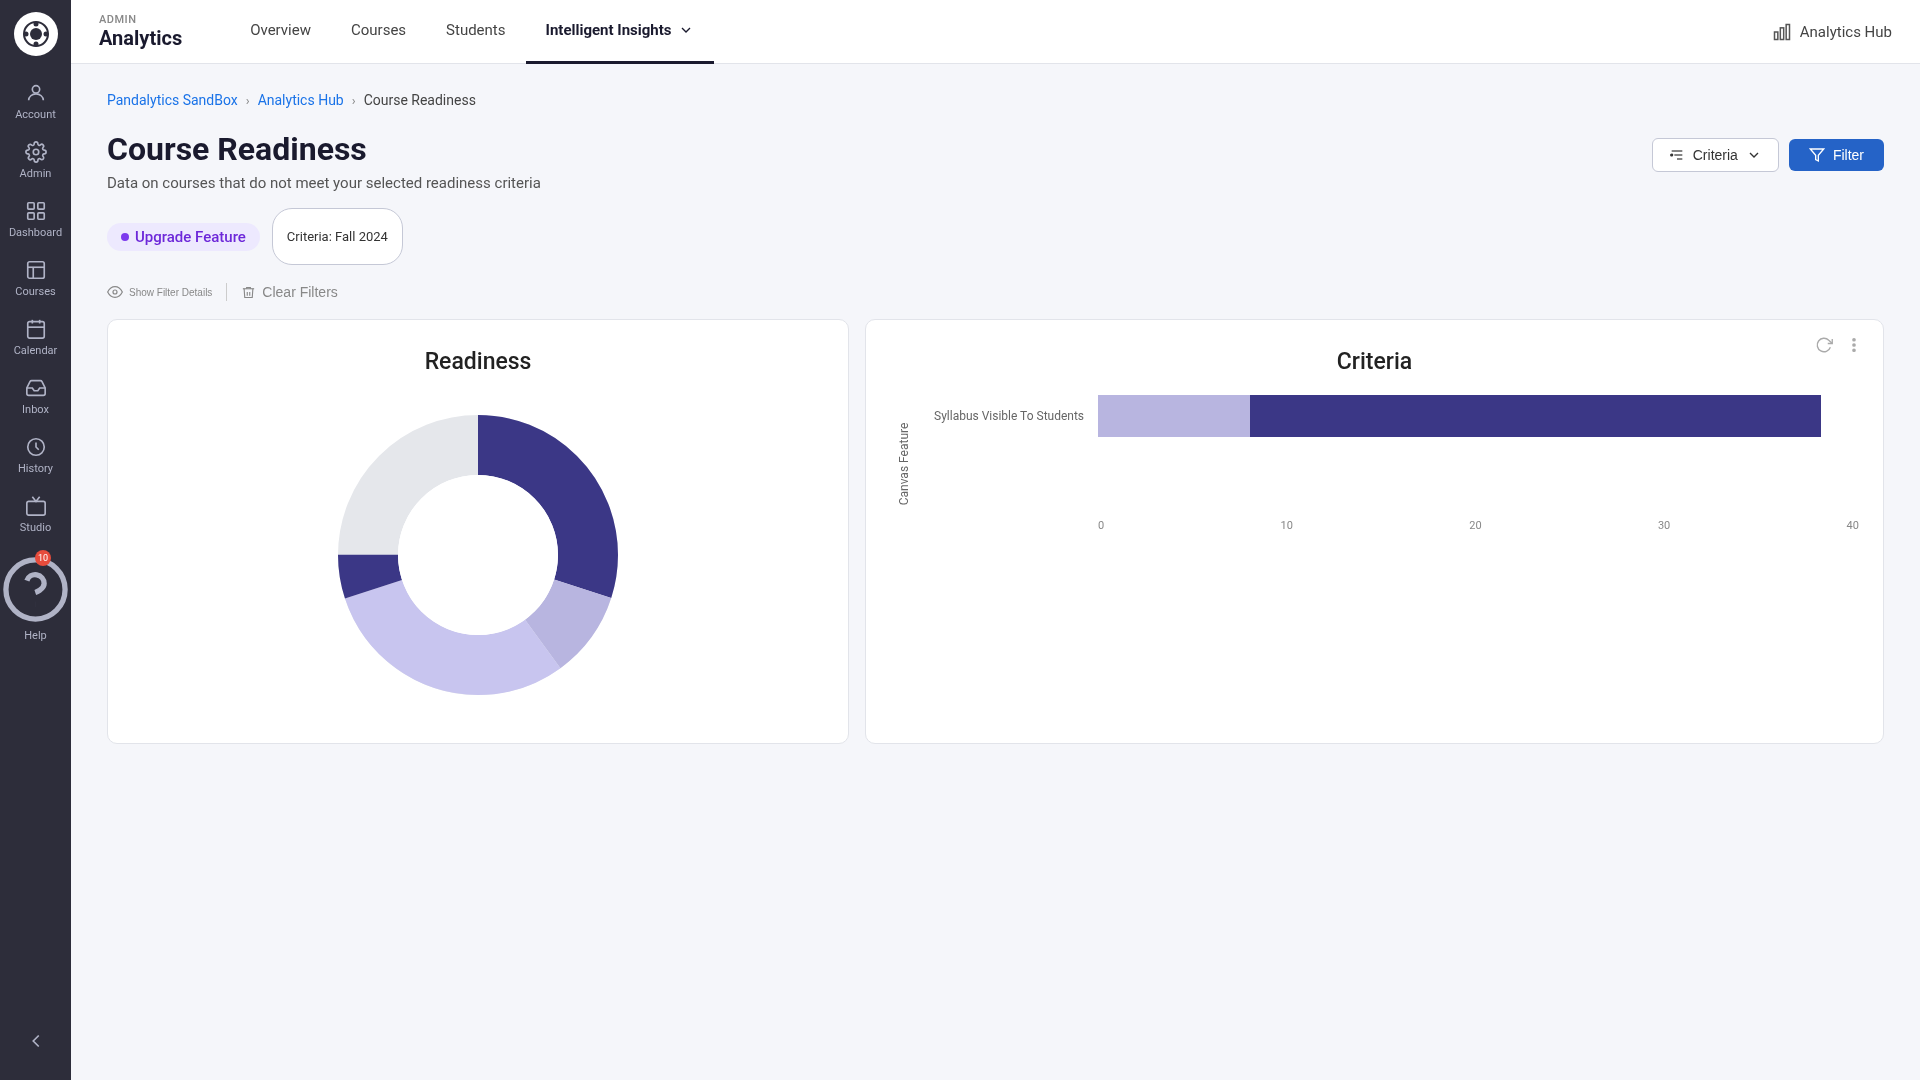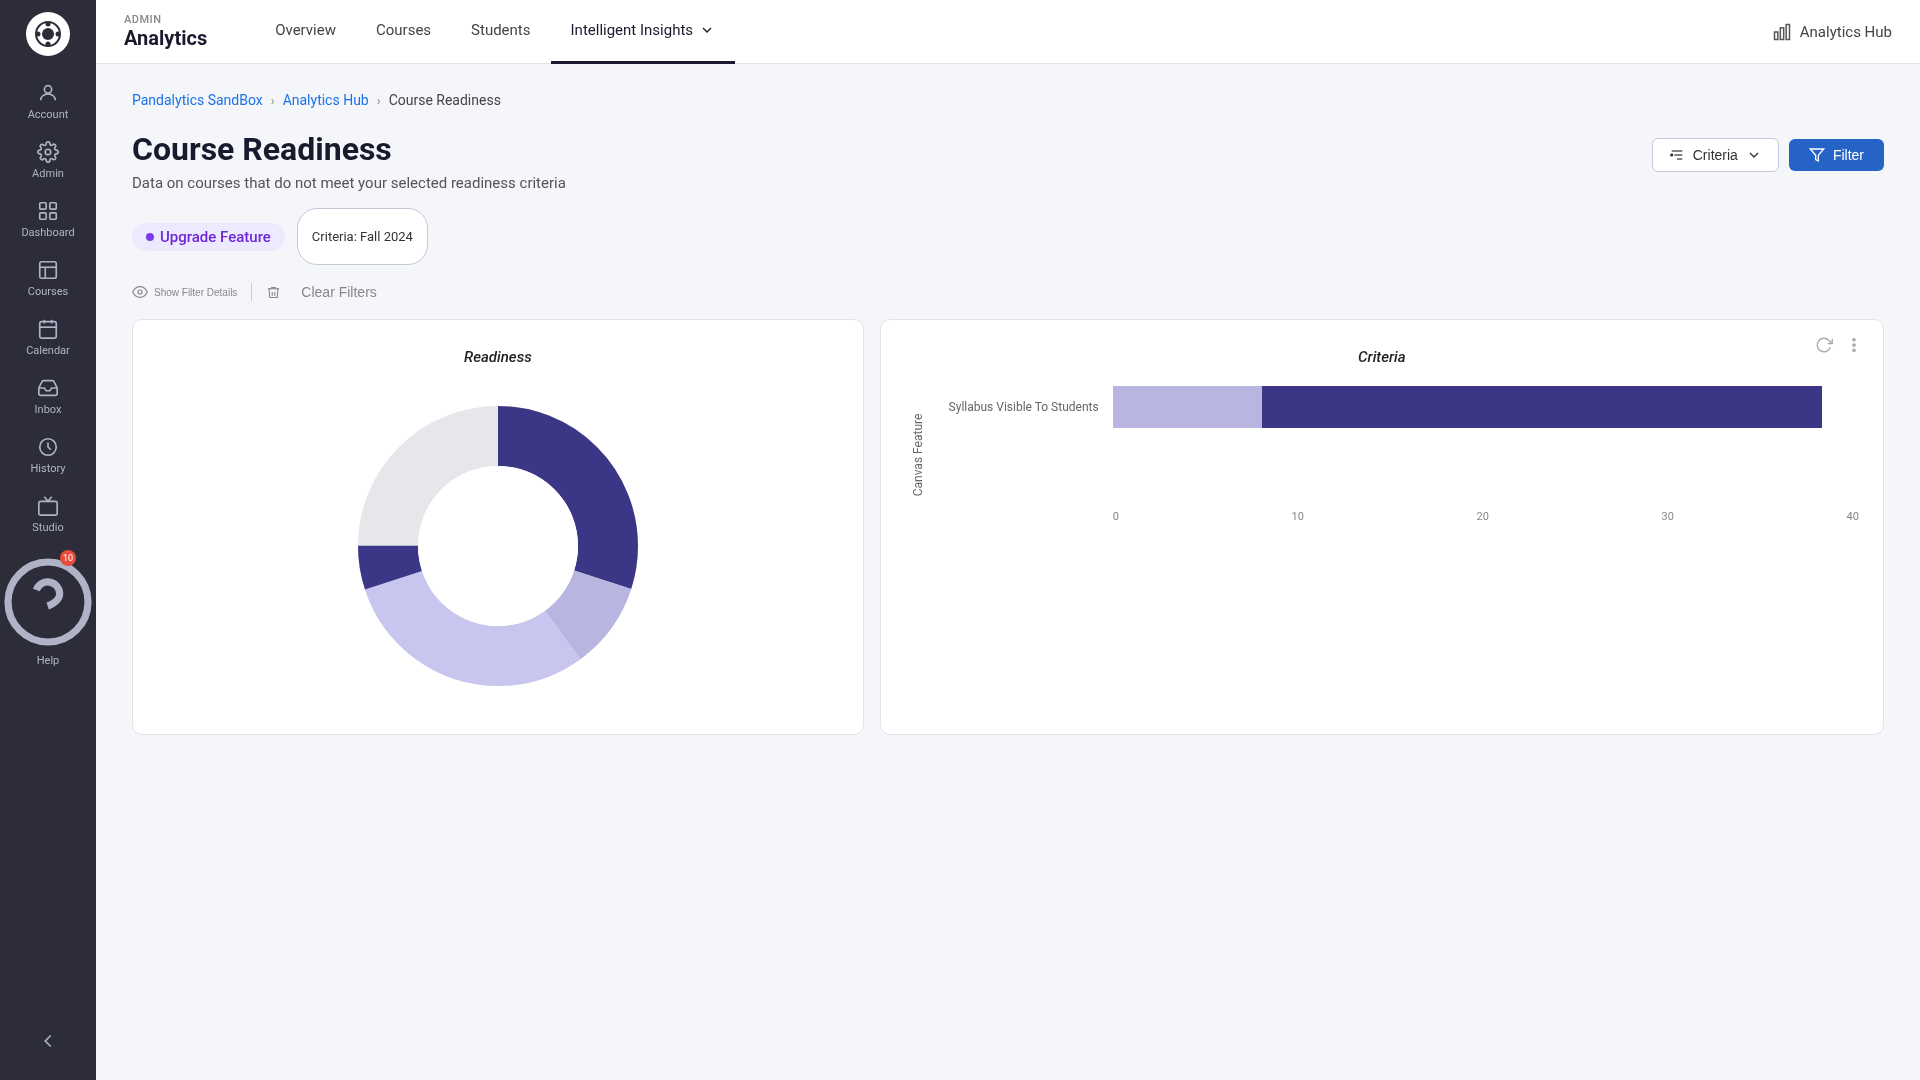--- a/index.html
+++ b/index.html
@@ -1,20 +1,20 @@
 <!DOCTYPE html>
 <html><head>
   <meta charset="utf-8">
   <style>
     * { box-sizing: border-box; margin: 0; padding: 0; }
     body { font-family: -apple-system, BlinkMacSystemFont, 'Segoe UI', Roboto, sans-serif; background: #f5f6fa; display: flex; height: 100vh; overflow: hidden; }
 
     
     .sidebar {
-      width: 96px;
+      width: 71px;
       background: #2d2d3a;
       display: flex;
       flex-direction: column;
       align-items: center;
       padding: 12px 0;
       flex-shrink: 0;
     }
     .sidebar-logo {
       width: 44px; height: 44px;
       background: #fff;
@@ -70,21 +70,21 @@
     .topnav-brand-name { font-size: 20px; font-weight: 700; color: #1a1a2e; }
     .topnav-links { display: flex; align-items: center; gap: 0; flex: 1; }
     .topnav-link {
       padding: 0 20px; height: 64px;
       display: flex; align-items: center;
       font-size: 15px; color: #444;
       cursor: pointer; border-bottom: 3px solid transparent;
       text-decoration: none;
     }
     .topnav-link.active {
-      color: #1a1a2e; font-weight: 400;
+      color: #1a1a2e; font-weight: 700;
       border-bottom: 3px solid #1a1a2e;
     }
     .topnav-link-dropdown { display: flex; align-items: center; gap: 6px; }
     .topnav-right {
       display: flex; align-items: center; gap: 8px;
       margin-left: auto; color: #444; font-size: 15px; cursor: pointer;
     }
     .topnav-right svg { width: 20px; height: 20px; color: #555; }
 
     
@@ -144,40 +144,39 @@
     .filter-actions {
       display: flex; align-items: center; gap: 0; margin-bottom: 18px;
     }
     .btn-show-filter {
       display: flex; align-items: center; gap: 6px;
       background: none; border: none; color: #888; font-size: 10px; cursor: pointer;
     }
     .btn-show-filter svg { width: 16px; height: 16px; }
     .filter-divider { width: 1px; height: 18px; background: #ccc; margin: 0 14px; }
     .btn-clear-filter {
-      display: flex; align-items: center; gap: 20px;
+      display: flex; align-items: center; gap: 6px;
       background: none; border: none; color: #888; font-size: 14px; cursor: pointer;
     }
     .btn-clear-filter svg { width: 15px; height: 15px; }
 
     
     .chart-row {
       display: flex; gap: 16px; margin-top: 8px;
     }
     .chart-card {
       background: #fff; border-radius: 10px; border: 1px solid #e2e4ea;
       padding: 28px 24px;
       position: relative;
     }
     .chart-card-left { flex: 1; min-width: 0; }
     .chart-card-right { flex: 1.4; min-width: 0; }
     .chart-title {
-      text-align: center; font-size: 15px; font-weight: 500; color: #222;
+      text-align: center; font-size: 23px; font-weight: 500; color: #222;
       margin-bottom: 20px;
-      font-style: italic;
     }
 
     
     .donut-container {
       display: flex; justify-content: center; align-items: center;
       height: 320px;
     }
 
     
     .chart-toolbar {

